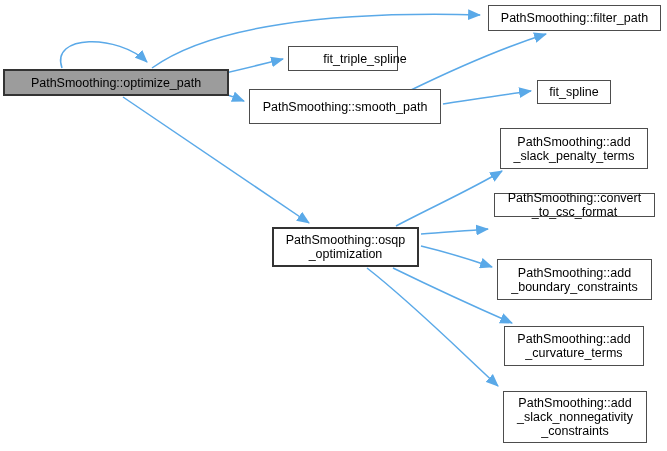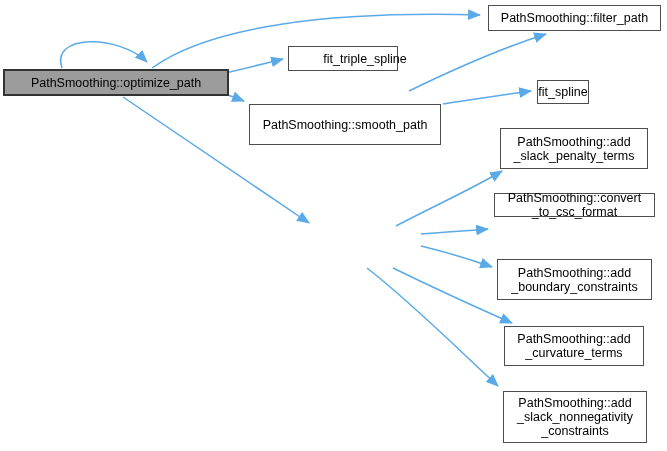--- a/index.html
+++ b/index.html
@@ -68,26 +68,28 @@
     <path class="edge" d="M 421,234 C 444,232 465,231 488,229" marker-end="url(#arrow)"></path>
     <path class="edge" d="M 421,246 C 446,252 469,259 492,267" marker-end="url(#arrow)"></path>
     <path class="edge" d="M 393,268 C 432,287 473,306 512,323" marker-end="url(#arrow)"></path>
     <path class="edge" d="M 367,268 C 412,303 460,351 498,386" marker-end="url(#arrow)"></path>
   </svg>
 
   <div class="node node--hl" style="left:3px;top:69px;width:226px;height:27px;">PathSmoothing::optimize_path</div>
 
   <div class="node" style="left:288px;top:46px;width:110px;height:25px;padding-left:44px;">fit_triple_spline</div>
 
-  <div class="node" style="left:249px;top:104px;width:192px;height:41px;">PathSmoothing::smooth_path</div>
+  <div class="node" style="left:249px;top:89px;width:192px;height:35px;">PathSmoothing::smooth_path</div>
 
   <div class="node" style="left:488px;top:5px;width:173px;height:26px;">PathSmoothing::filter_path</div>
 
-  <div class="node" style="left:537px;top:80px;width:52px;height:24px;">fit_spline</div>
+  <div class="node" style="left:537px;top:80px;width:74px;height:24px;">fit_spline</div>
 
+  <div class="node node--strong" style="left:272px;top:227px;width:147px;height:40px;">PathSmoothing::osqp
+_optimization</div>
 
   <div class="node" style="left:500px;top:128px;width:148px;height:41px;">PathSmoothing::add
 _slack_penalty_terms</div>
 
   <div class="node" style="left:494px;top:193px;width:161px;height:24px;">PathSmoothing::convert
 _to_csc_format</div>
 
   <div class="node" style="left:497px;top:259px;width:155px;height:41px;">PathSmoothing::add
 _boundary_constraints</div>
 

